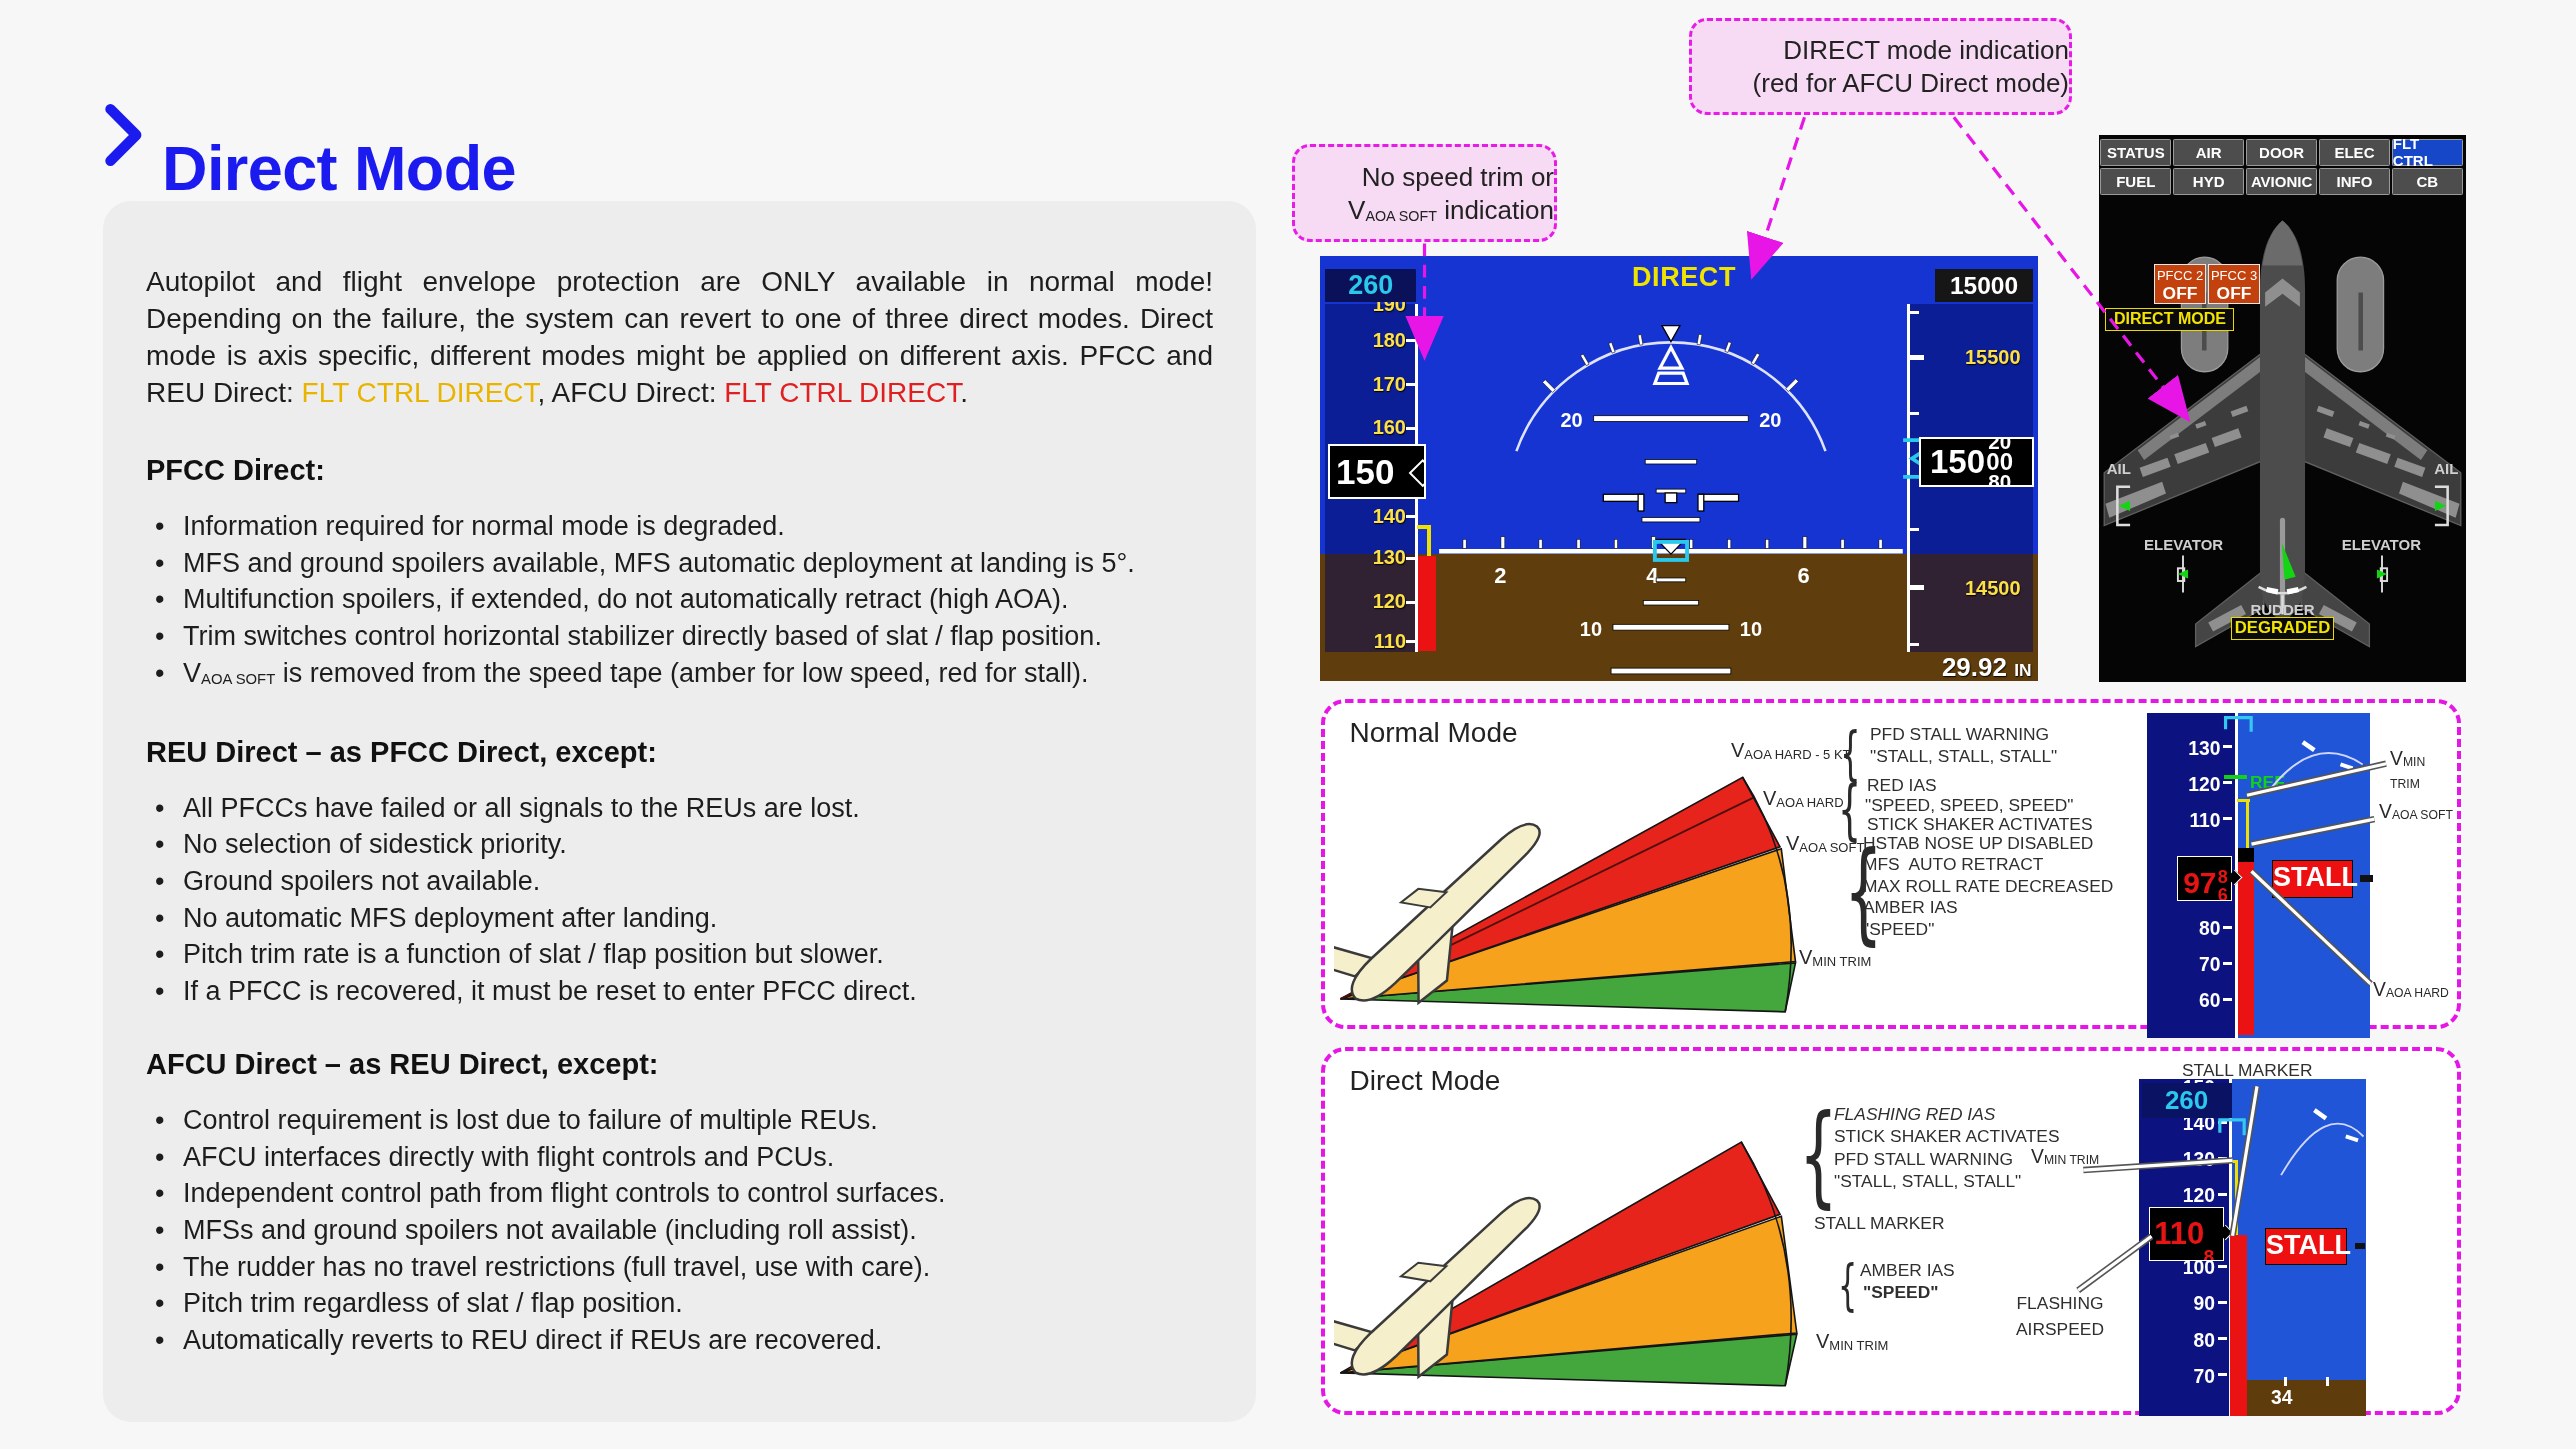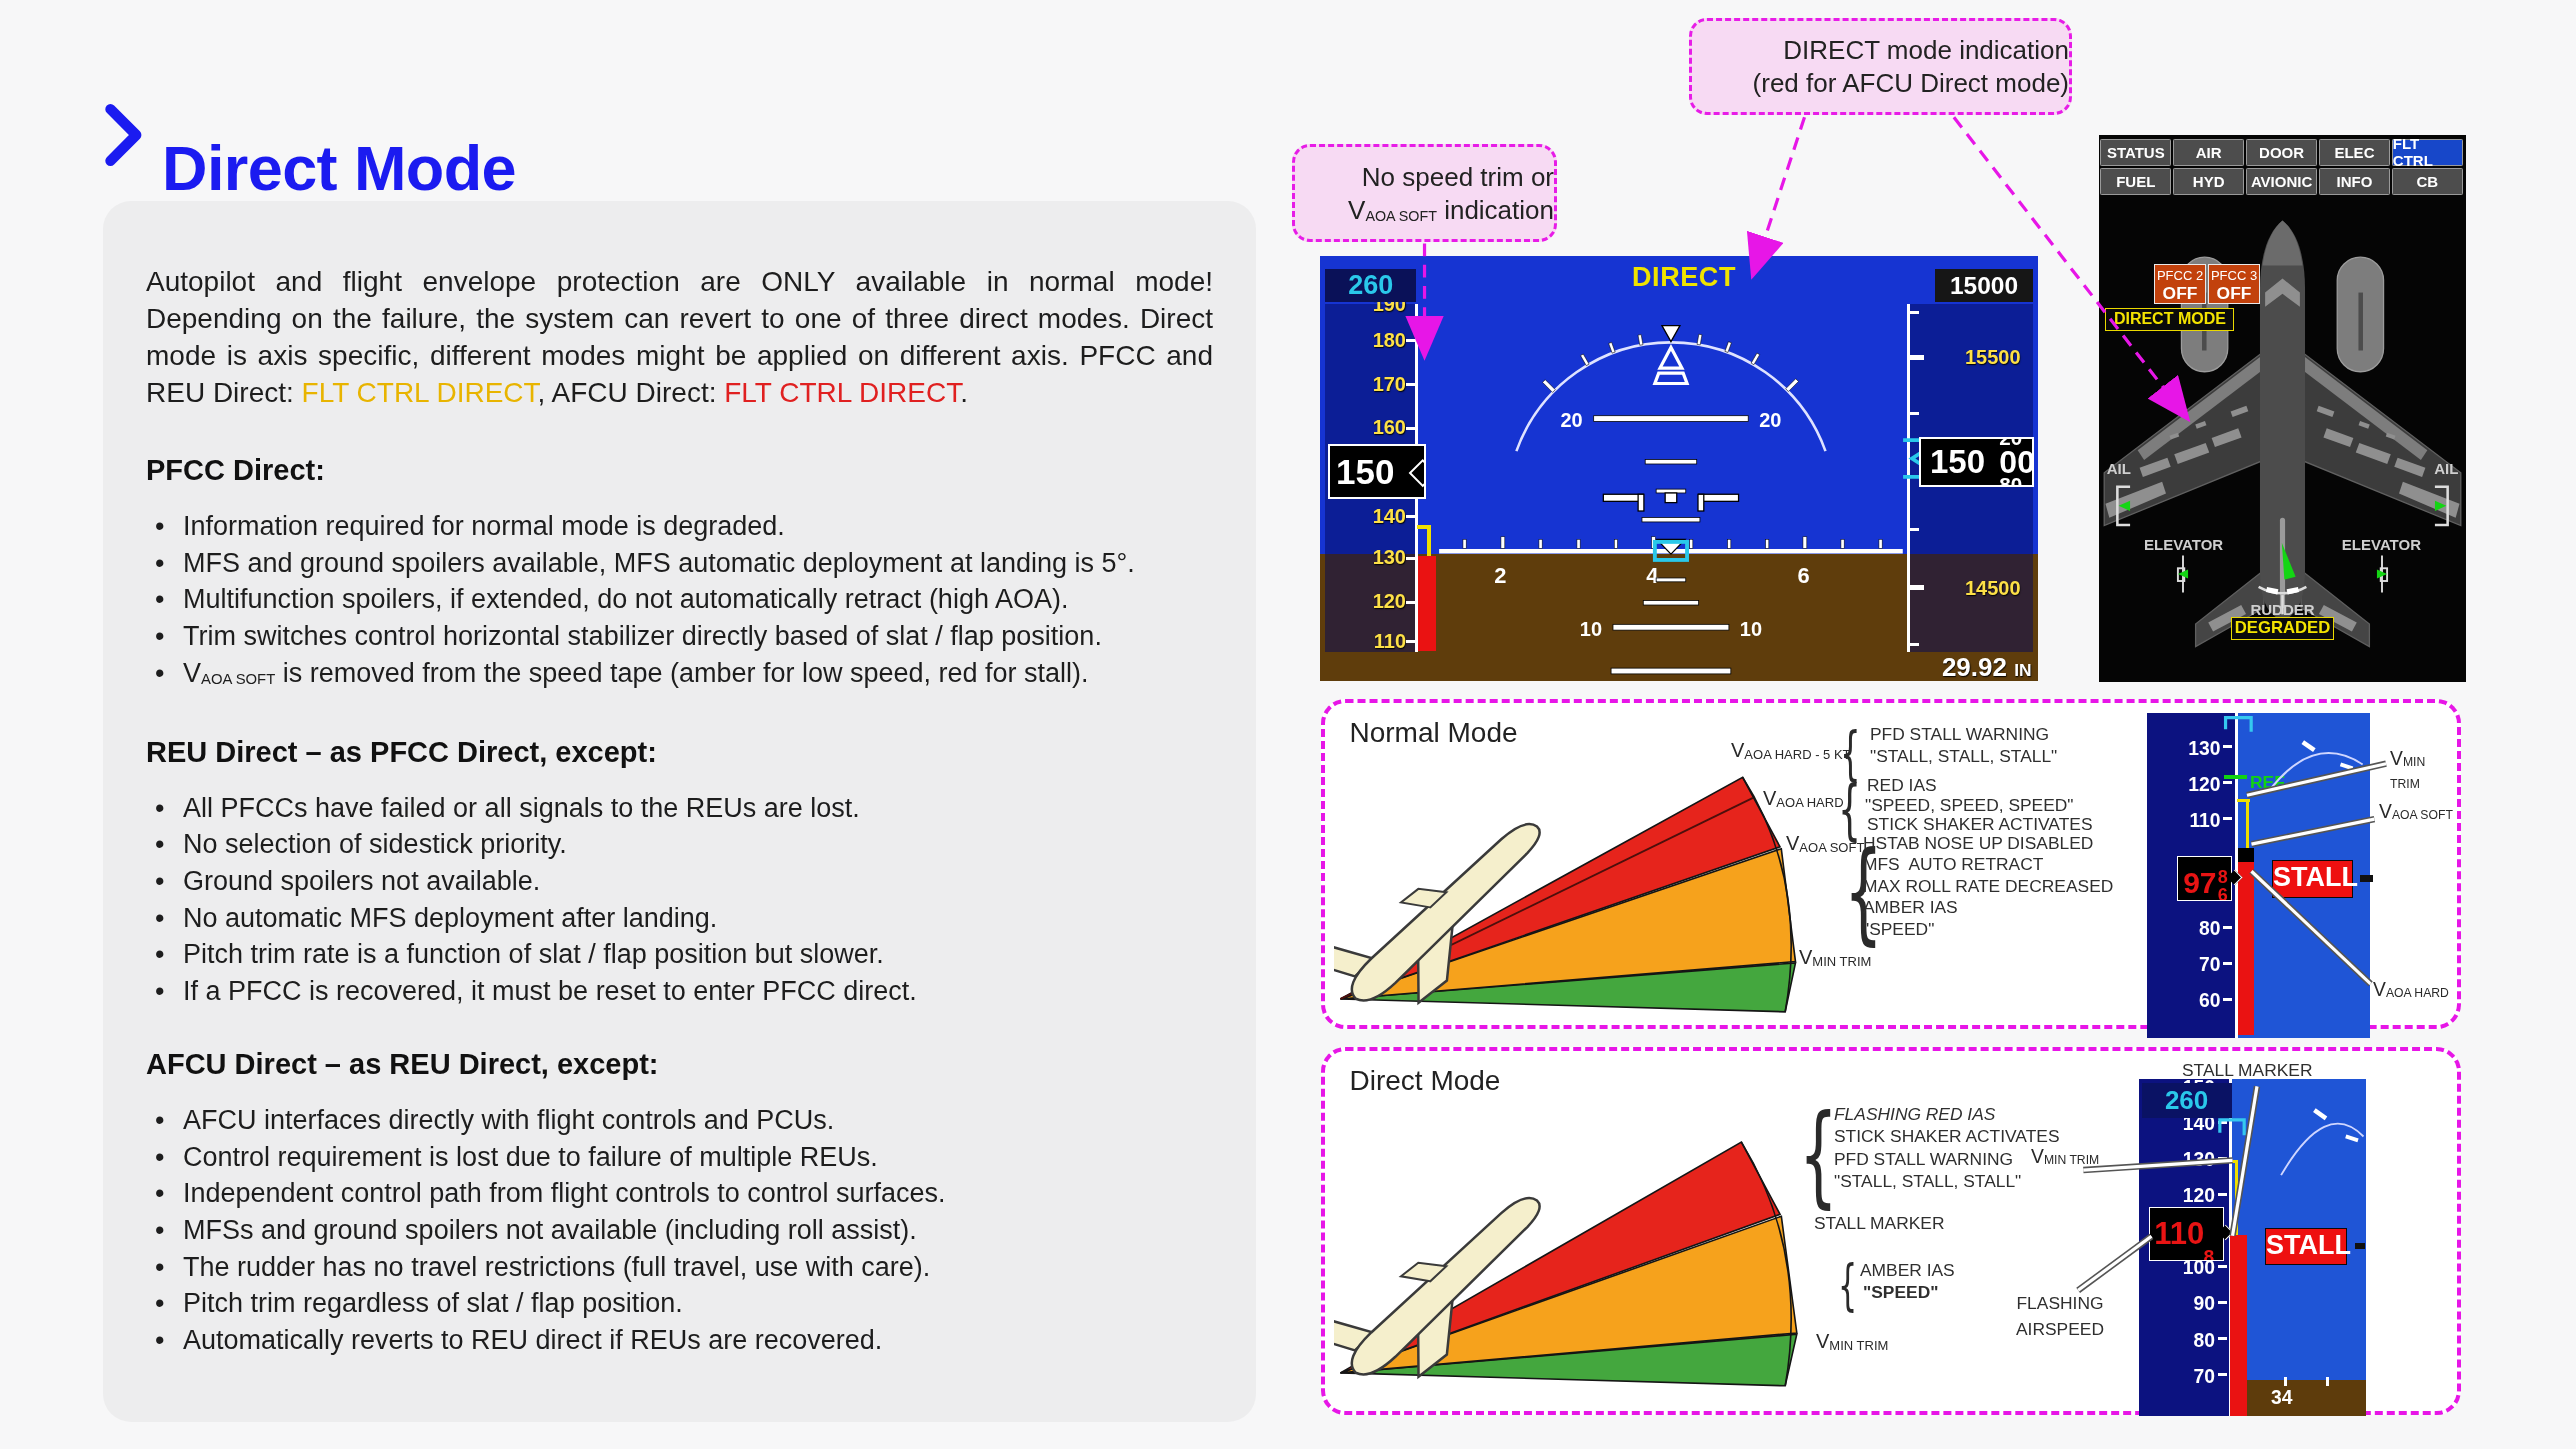--- a/index.html
+++ b/index.html
@@ -35,21 +35,21 @@
   .tick{position:absolute;background:#fff;}
   #spd-bug{position:absolute;left:5.2px;top:13px;width:91px;height:33px;background:#0a1158;color:#2ac8ea;font-size:27px;font-weight:700;text-align:center;line-height:33px;}
   #alt-bug{position:absolute;left:615px;top:13px;width:98px;height:33px;background:#161616;color:#fff;font-size:24.5px;font-weight:700;text-align:center;line-height:33px;}
   .curbox{position:absolute;background:#000;border:2.6px solid #fff;box-sizing:border-box;display:flex;align-items:center;overflow:hidden;}
   #spd-cur{left:7.7px;top:188px;width:98px;height:55px;padding-left:6.4px;}
   #spd-cur .big{color:#fff;font-size:35px;font-weight:700;}
   #spd-cur .notch{position:absolute;right:-9px;top:16.7px;width:15.5px;height:15.5px;background:#000;border:2.6px solid #fff;transform:rotate(45deg);}
   #alt-cur{left:599px;top:181px;width:115px;height:50px;padding-left:9px;}
   #alt-cur .big{color:#fff;font-size:33px;font-weight:700;}
   #alt-cur .roll{display:flex;flex-direction:column;align-items:center;color:#fff;font-weight:700;line-height:0.9;margin-left:1.3px;}
-  #alt-cur .roll .s{font-size:20.6px;} #alt-cur .roll .m{font-size:32px;margin-left:13px;}
+  #alt-cur .roll .s{font-size:20.6px;} #alt-cur .roll .m{font-size:24px;}
   #baro{position:absolute;right:6.4px;top:396px;color:#fff;font-size:26px;font-weight:700;text-shadow:0.6px 0.6px 1.3px #000;}
   #baro span{font-size:17.4px;}
   #direct-ann{position:absolute;left:293px;top:6.4px;width:142px;text-align:center;color:#efe300;font-size:27px;font-weight:700;letter-spacing:0.6px;}
   .ybar{position:absolute;background:#f0e000;}
   .redband{position:absolute;background:#ea1212;}
 
   
   #synoptic{position:absolute;left:2099px;top:135px;width:367px;height:547px;background:#050505;z-index:1;}
   #syn-tabs{position:absolute;left:1.3px;top:3.9px;width:365px;display:flex;flex-wrap:wrap;gap:1.9px;align-items:center;}
   .syn-tab{width:71px;height:27px;background:#4d4d4d;border:0.6px solid #9a9a9a;box-sizing:border-box;color:#fff;font-size:15px;font-weight:700;display:flex;align-items:center;justify-content:center;border-radius:1.3px;}
@@ -107,22 +107,22 @@
       <li><span>All PFCCs have failed or all signals to the REUs are lost.</span></li>
       <li><span>No selection of sidestick priority.</span></li>
       <li><span>Ground spoilers not available.</span></li>
       <li><span>No automatic MFS deployment after landing.</span></li>
       <li><span>Pitch trim rate is a function of slat / flap position but slower.</span></li>
       <li><span>If a PFCC is recovered, it must be reset to enter PFCC direct.</span></li>
     </ul>
 
     <h2>AFCU Direct – as REU Direct, except:</h2>
     <ul class="blist">
+      <li><span>Control requirement is lost due to failure of multiple REUs.</span></li>
       <li><span>AFCU interfaces directly with flight controls and PCUs.</span></li>
-      <li><span>Control requirement is lost due to failure of multiple REUs.</span></li>
       <li><span>Independent control path from flight controls to control surfaces.</span></li>
       <li><span>MFSs and ground spoilers not available (including roll assist).</span></li>
       <li><span>The rudder has no travel restrictions (full travel, use with care).</span></li>
       <li><span>Pitch trim regardless of slat / flap position.</span></li>
       <li><span>Automatically reverts to REU direct if REUs are recovered.</span></li>
     </ul>
   </div>
 
   <svg id="connectors" width="2576" height="1449" viewBox="0 0 4000 2250">
     <defs>

